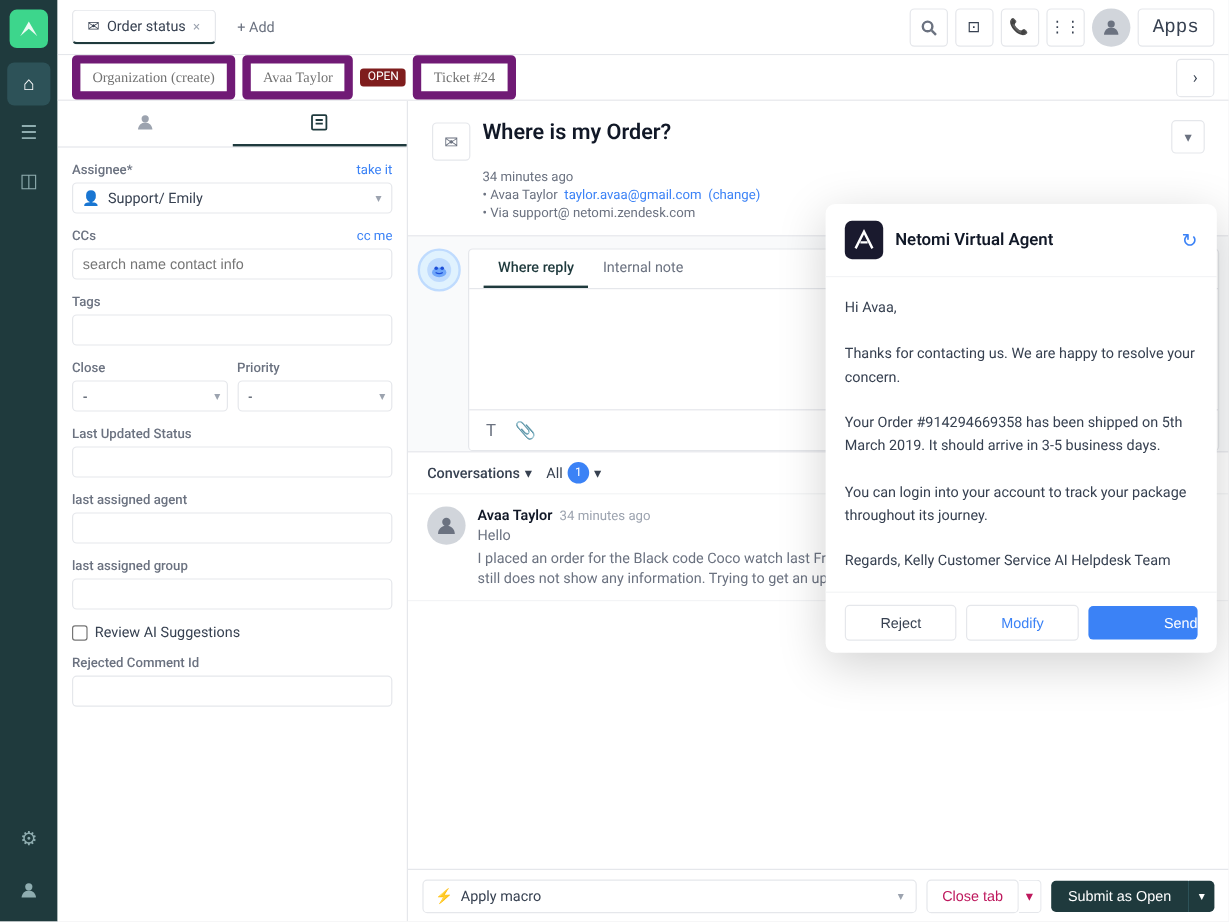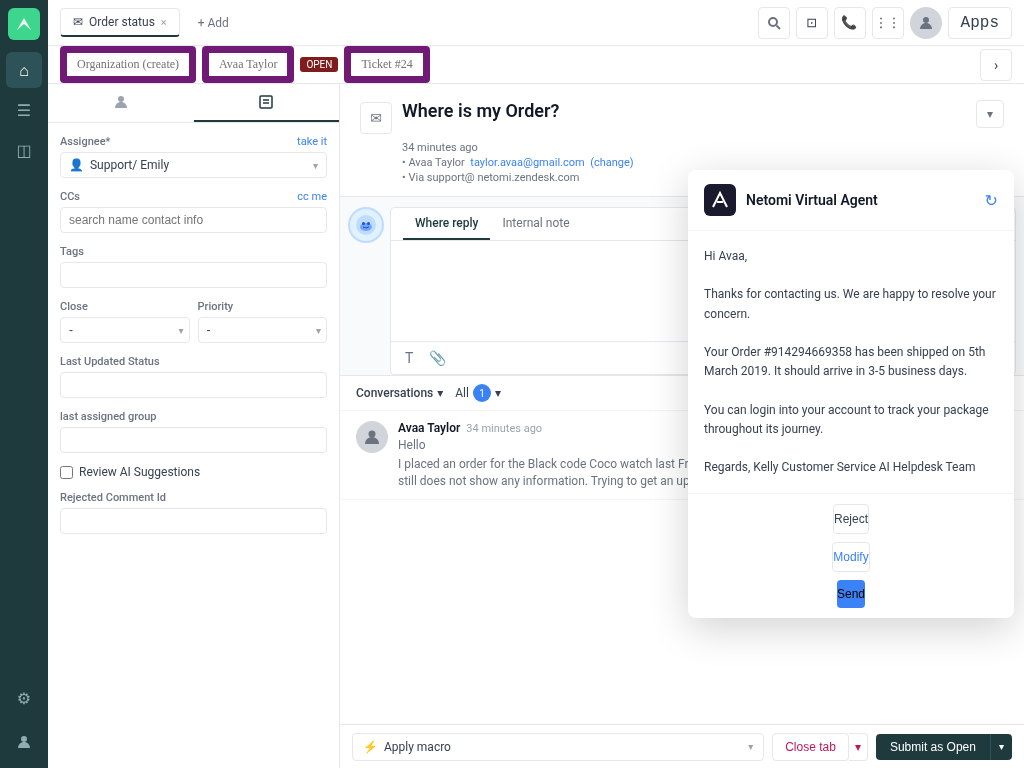--- a/index.html
+++ b/index.html
@@ -636,21 +636,20 @@
       font-size: 12px;
       color: #374151;
       line-height: 1.6;
     }
     .netomi-footer {
       display: flex;
       align-items: center;
       padding: 10px 16px;
       gap: 8px;
       border-top: 1px solid #f3f4f6;
-      flex-direction: column;
     }
     .netomi-reject-btn {
       flex: 1;
       padding: 7px 0;
       border: 1px solid #e5e7eb;
       border-radius: 4px;
       background: #fff;
       font-size: 12px;
       color: #374151;
       cursor: pointer;
@@ -667,23 +666,23 @@
       cursor: pointer;
       text-align: center;
     }
     .netomi-send-btn {
       flex: 1;
       padding: 7px 0;
       border: none;
       border-radius: 4px;
       background: #3b82f6;
       font-size: 12px;
-      color: #000000;
-      cursor: pointer;
-      text-align: left;
+      color: #ffffff;
+      cursor: pointer;
+      text-align: right;
       font-weight: 500;
     }
   </style>
 </head>
 <body>
 
 <div class="app-shell">
 
   <nav class="left-nav">
     <div class="nav-logo">
@@ -810,20 +809,24 @@
                 <span class="field-select-icon">▾</span>
               </div>
             </div>
           </div>
 
           <div class="field-group">
             <span class="field-label">Last Updated Status</span>
             <input class="field-input" type="text" style="">
           </div>
 
+          <div class="field-group">
+            <span class="field-label">last assigned agent</span>
+            <input class="field-input" type="text" style="">
+          </div>
 
           <div class="field-group">
             <span class="field-label">last assigned group</span>
             <input class="field-input" type="text" style="">
           </div>
 
           <div class="checkbox-row">
             <input type="checkbox" style="">
             <span>Review AI Suggestions</span>
           </div>

